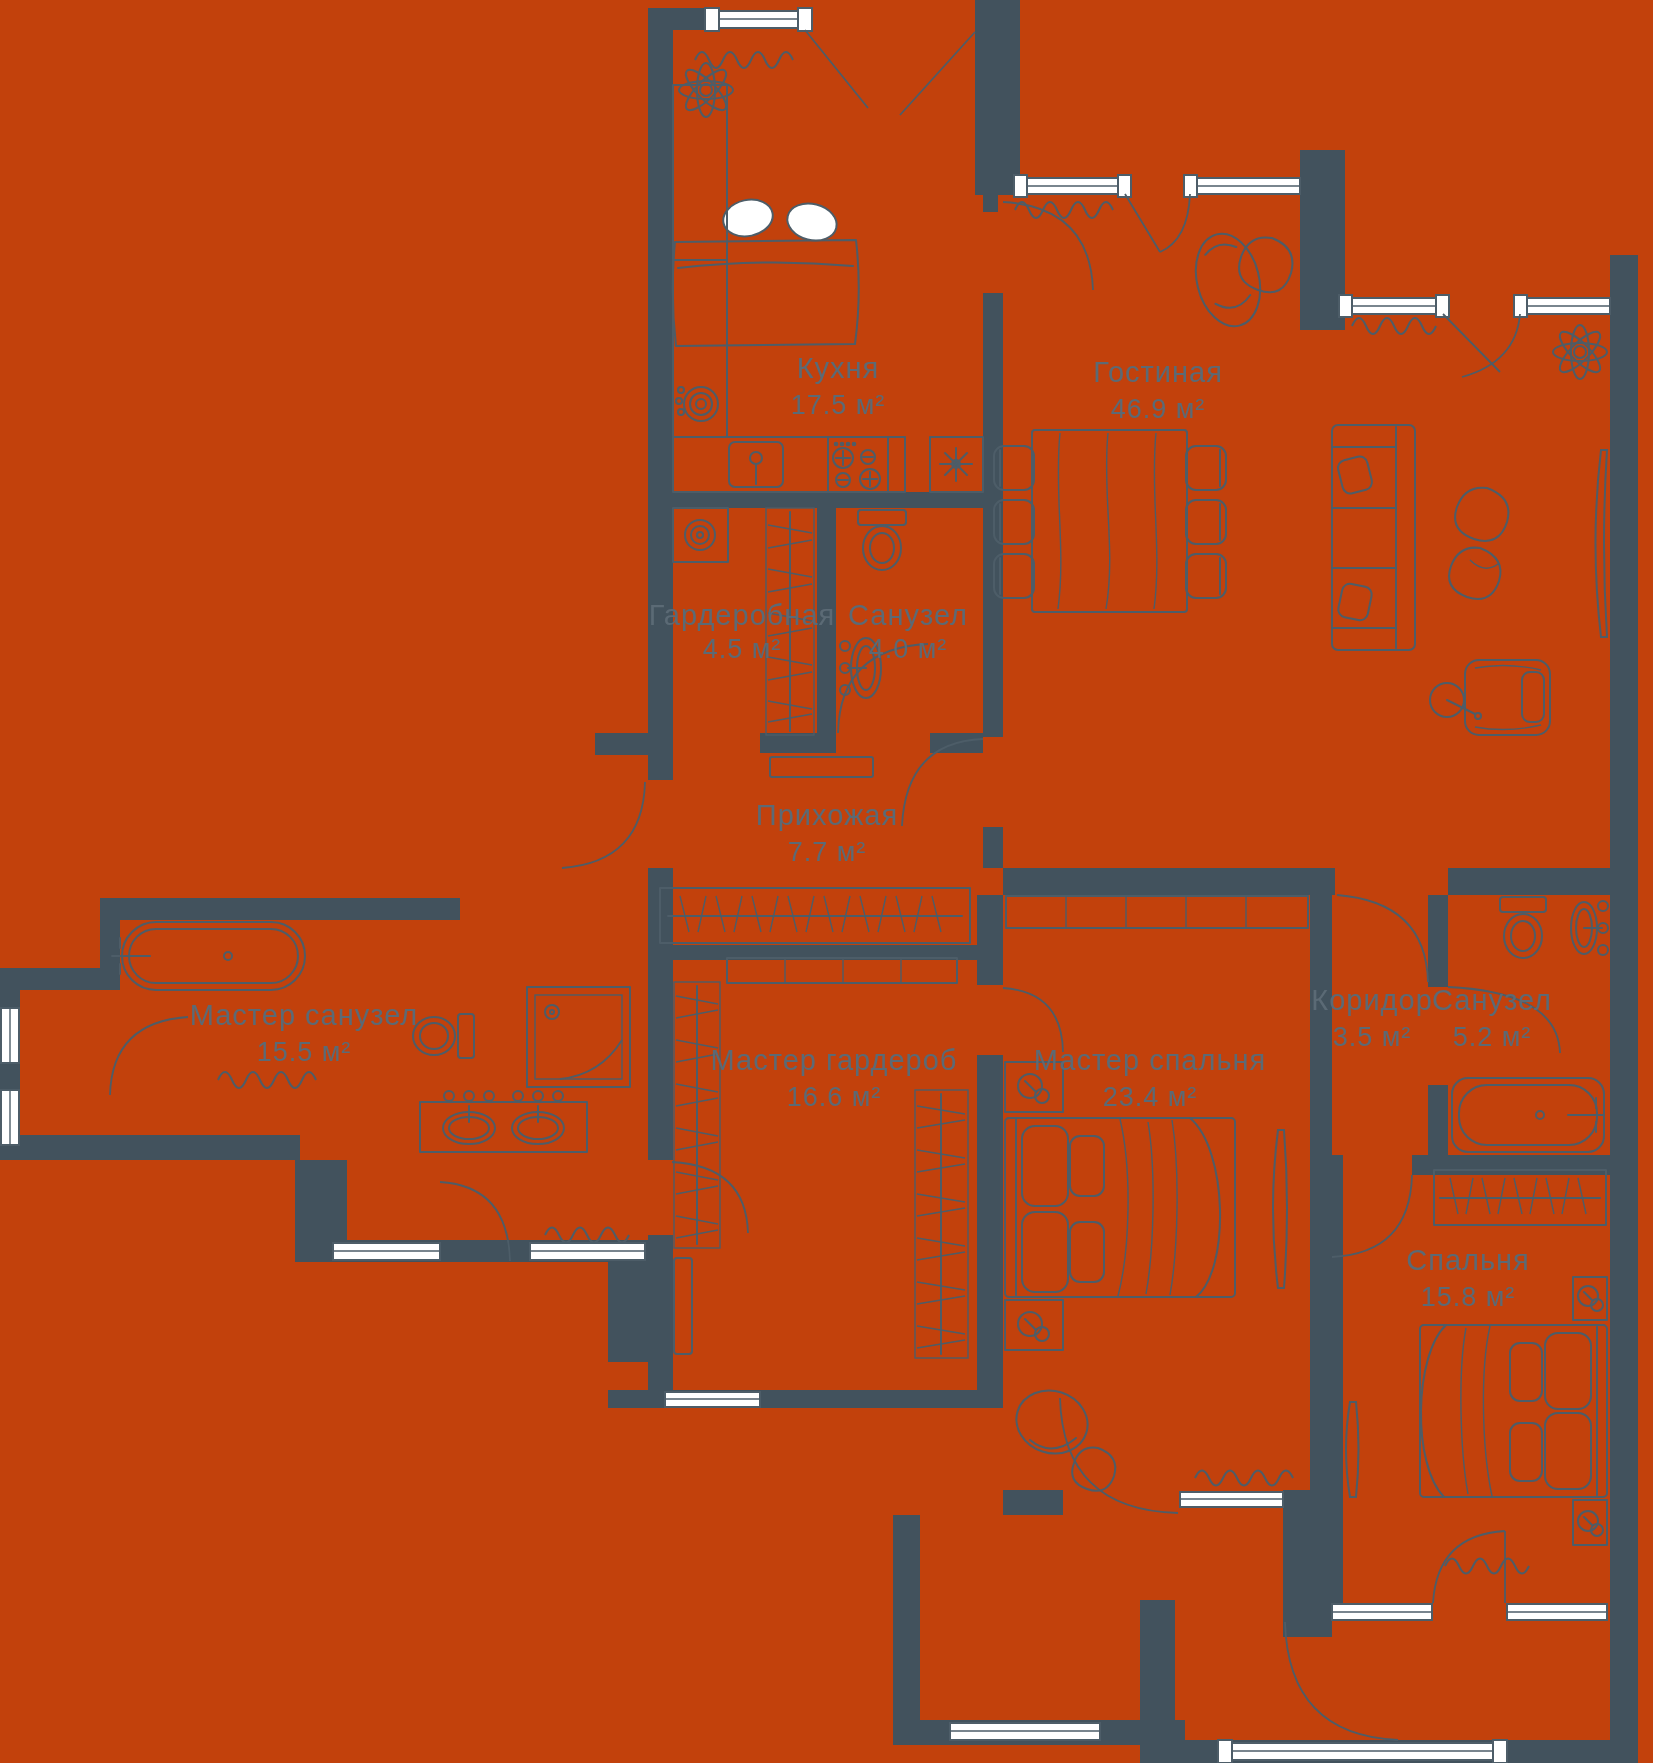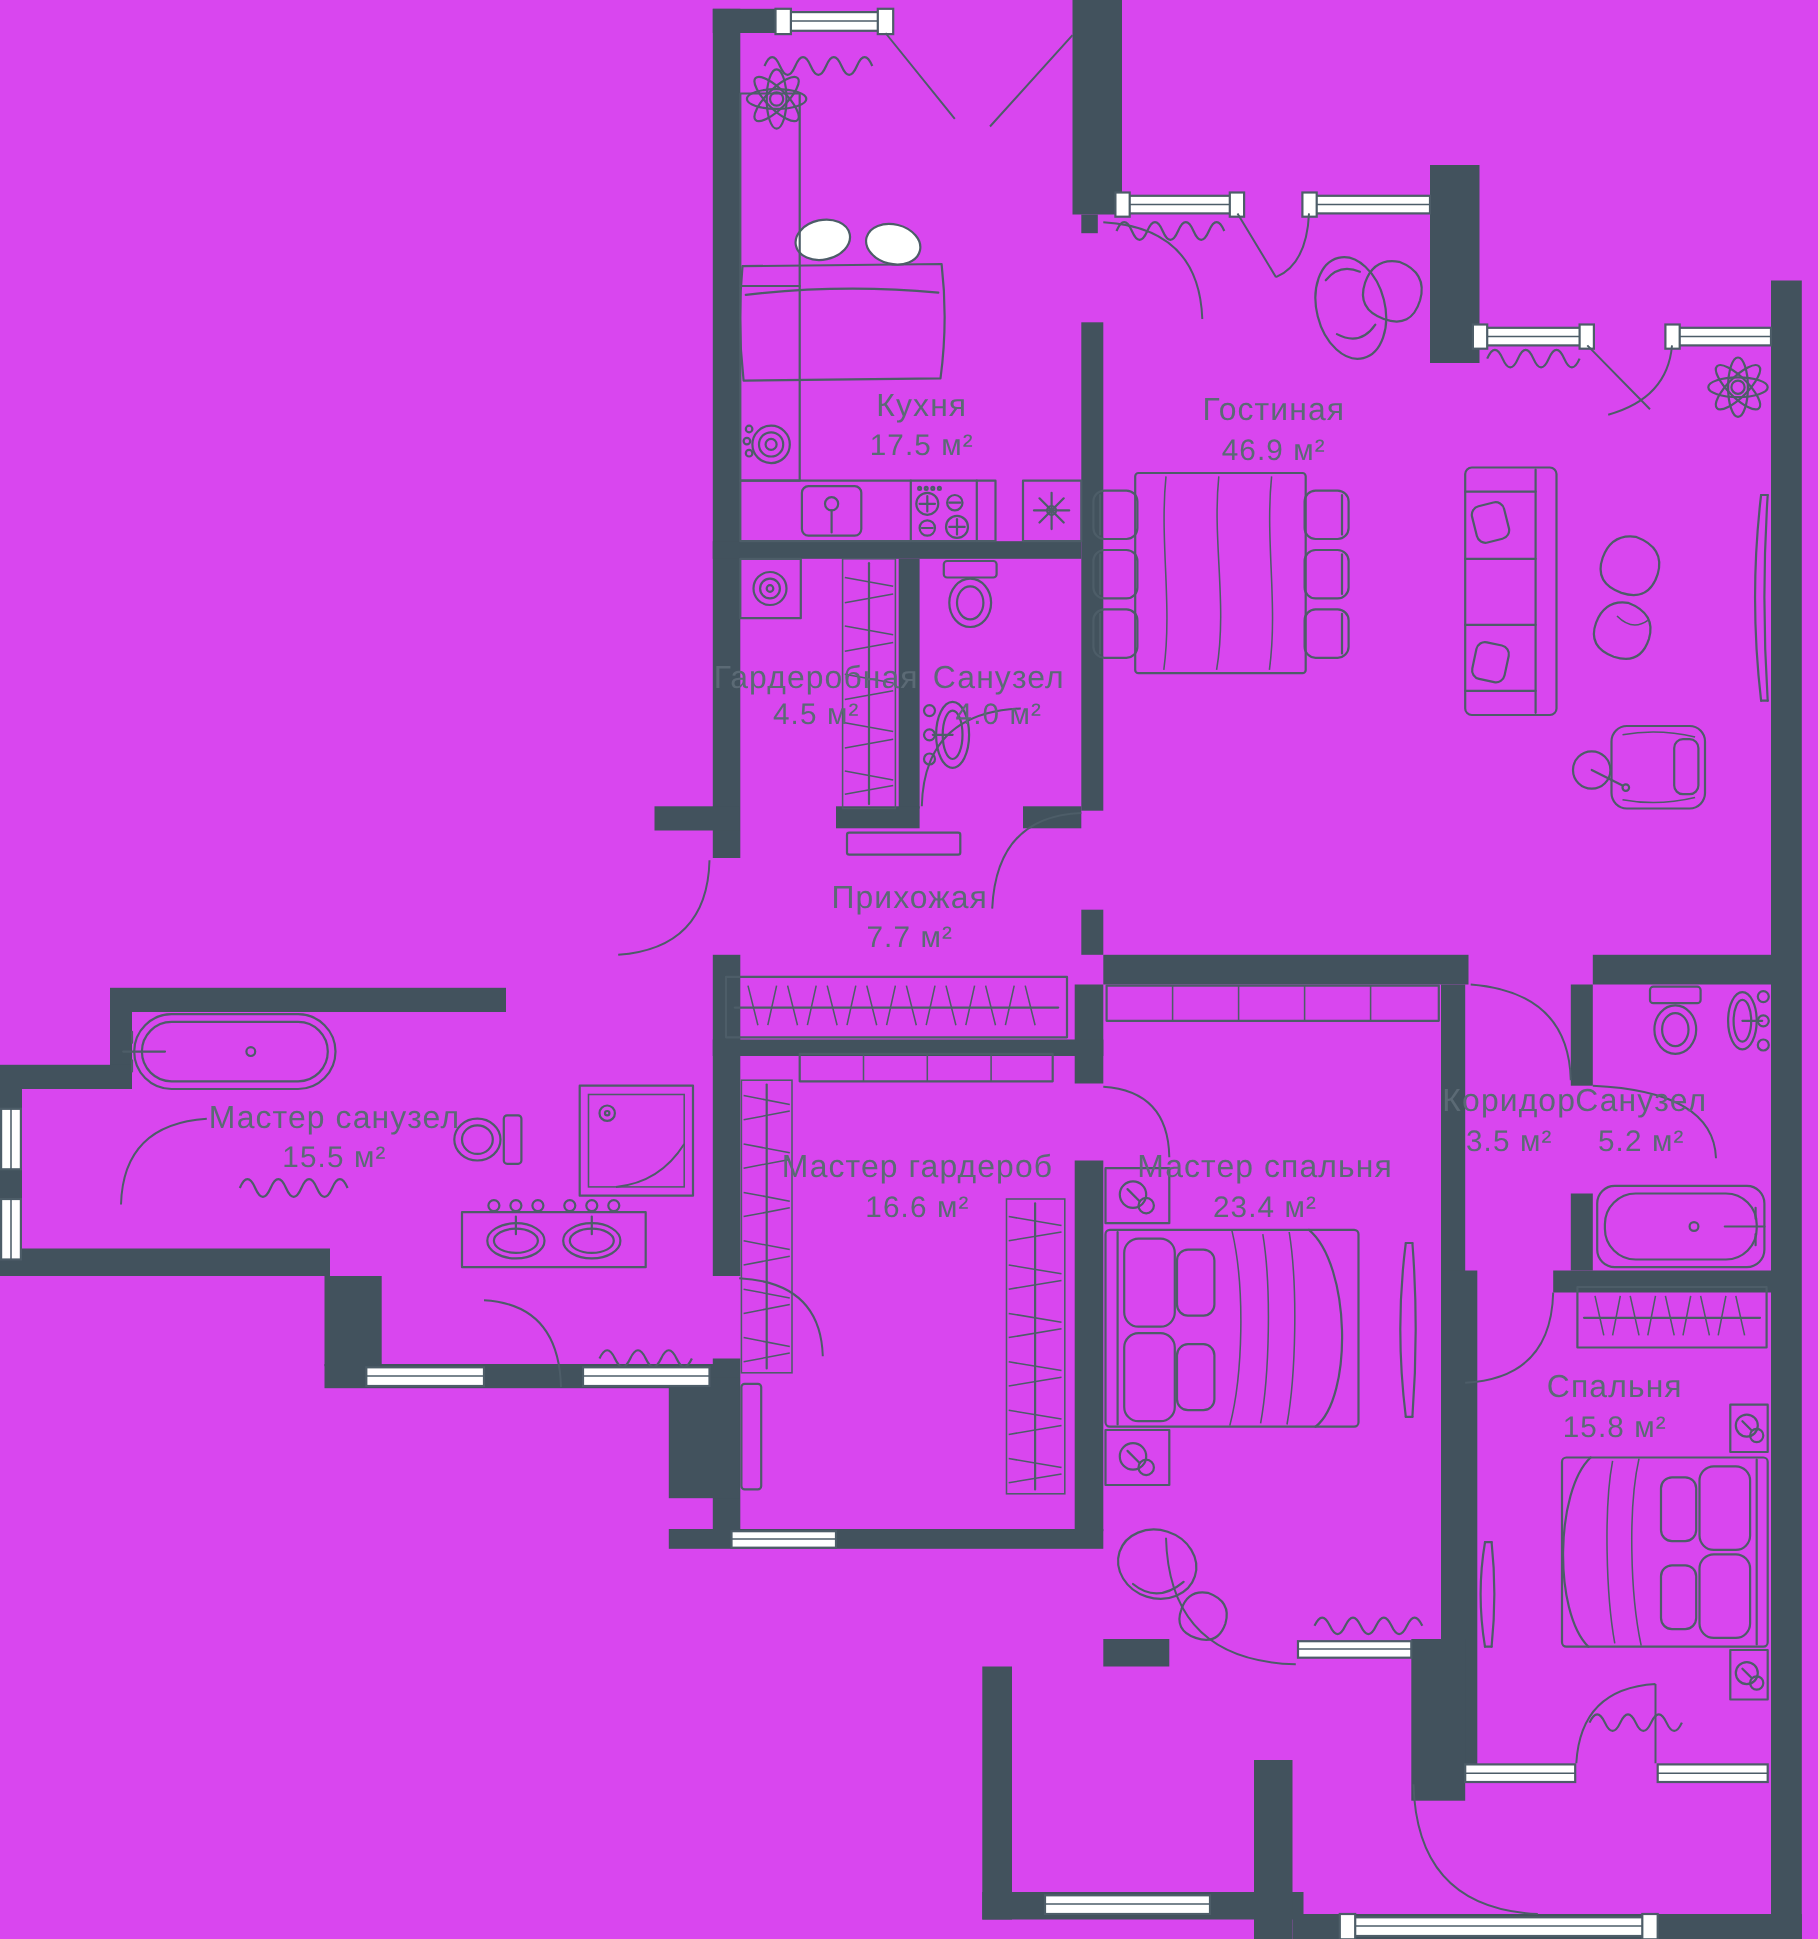--- a/index.html
+++ b/index.html
@@ -1,16 +1,16 @@
 <!DOCTYPE html>
 <html><head>
 <meta charset="utf-8">
 <style>
   html,body{margin:0;padding:0;background:#ffffff;}
-  .stage{width:1653px;height:1763px;position:relative;background:#d946ef;overflow:hidden;}
+  .stage{width:1653px;height:1763px;position:relative;background:#c2410c;overflow:hidden;}
   svg{display:block;}
   .wall{fill:#42525d;stroke:none;}
   .fur{fill:none;stroke:#4d5d68;stroke-width:2;stroke-linecap:round;stroke-linejoin:round;}
   .furw{fill:#ffffff;stroke:#4d5d68;stroke-width:2;stroke-linejoin:round;}
   .win{fill:#ffffff;stroke:#4d5d68;stroke-width:2;}
   .thin{fill:none;stroke:#4d5d68;stroke-width:1.4;}
   .rad{fill:none;stroke:#4d5d68;stroke-width:2;}
   .arc{fill:none;stroke:#4d5d68;stroke-width:1.8;}
   text.rn{fill:#5b6a75;font-family:"Liberation Sans",sans-serif;font-size:29px;letter-spacing:1px;text-anchor:middle;}
   text.ra{fill:#5b6a75;font-family:"Liberation Sans",sans-serif;font-size:27px;letter-spacing:1px;text-anchor:middle;}

